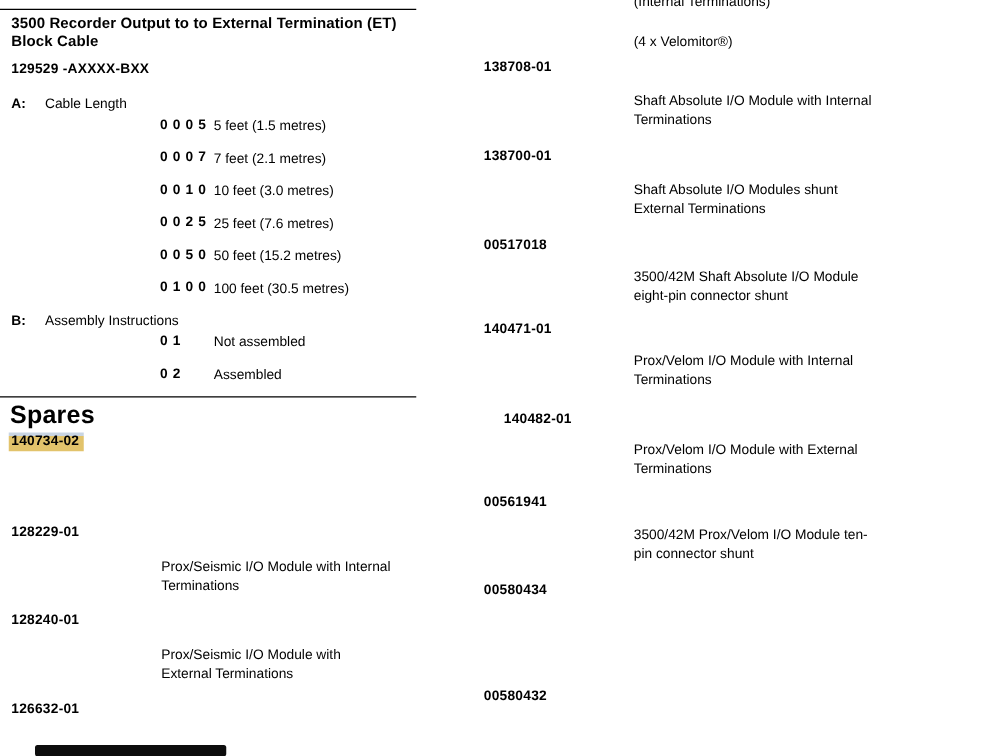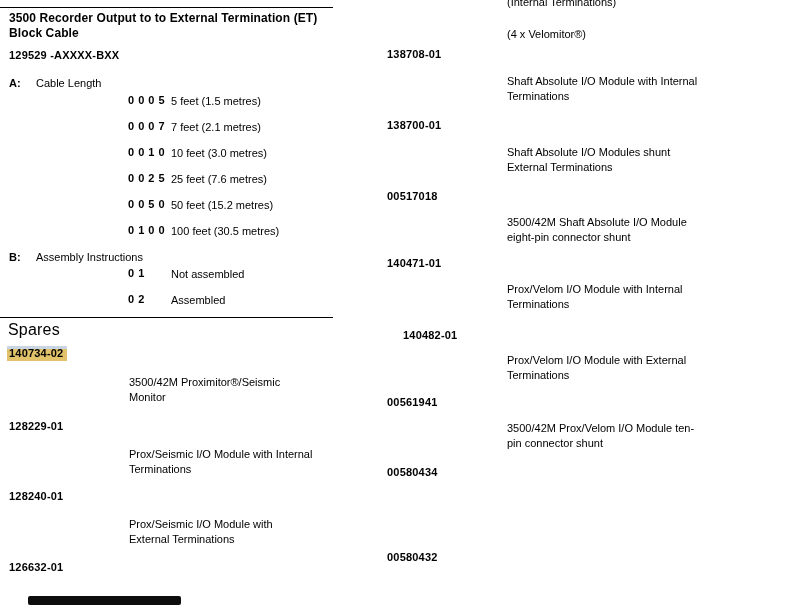--- a/index.html
+++ b/index.html
@@ -25,22 +25,22 @@
   .bold { font-weight: bold; }
   .title {
     font-size: 12px;
     line-height: 14.5px;
     font-weight: bold;
     letter-spacing: 0.1px;
   }
   .pn { font-size: 11px; font-weight: bold; letter-spacing: 0.2px; }
   .code { font-size: 11px; font-weight: bold; letter-spacing: 0.5px; }
   .spares-heading {
-    font-size: 16px;
-    font-weight: normal;
+    font-size: 20px;
+    font-weight: bold;
     letter-spacing: 0.2px;
   }
   .rule {
     position: absolute;
     left: 0;
     width: 333px;
     height: 0;
     border-top: 1.4px solid #000000;
   }
   .highlight {
@@ -97,22 +97,20 @@
   <div class="abs t" style="left:171px; top:267px">Not assembled</div>
 
   <div class="abs code" style="left:128px; top:293px">0 2</div>
   <div class="abs t" style="left:171px; top:293px">Assembled</div>
 
   <div class="rule" style="top:317px"></div>
 
   <div class="abs spares-heading" style="left:8px; top:321px">Spares</div>
 
   <div class="abs pn highlight" style="left:7px; top:346px">140734-02</div>
-  <div class="abs t" style="left:129px; top:375px; width:235px">3500/42M Proximitor®/Seismic
-Monitor</div>
 
   <div class="abs pn" style="left:9px; top:420px">128229-01</div>
   <div class="abs t" style="left:129px; top:447px; width:235px">Prox/Seismic I/O Module with Internal
 Terminations</div>
 
   <div class="abs pn" style="left:9px; top:490px">128240-01</div>
   <div class="abs t" style="left:129px; top:517px; width:235px">Prox/Seismic I/O Module with
 External Terminations</div>
 
   <div class="abs pn" style="left:9px; top:561px">126632-01</div>

